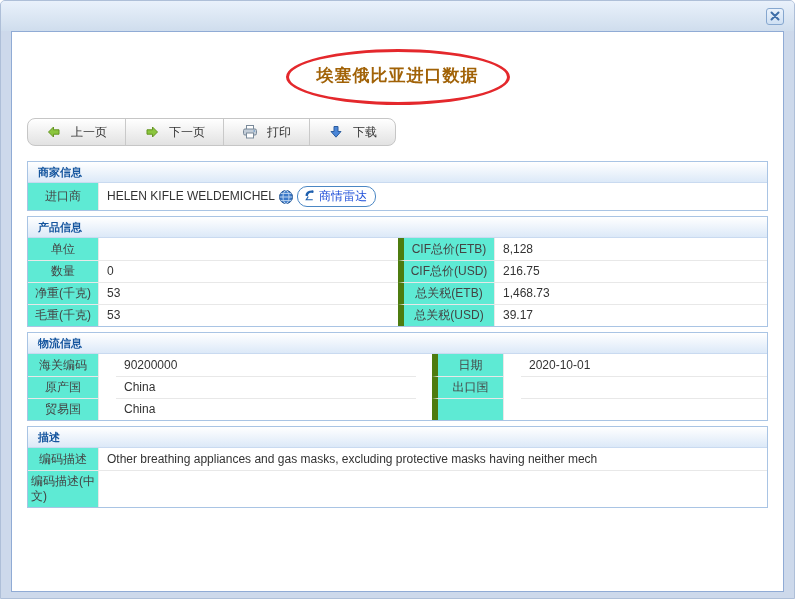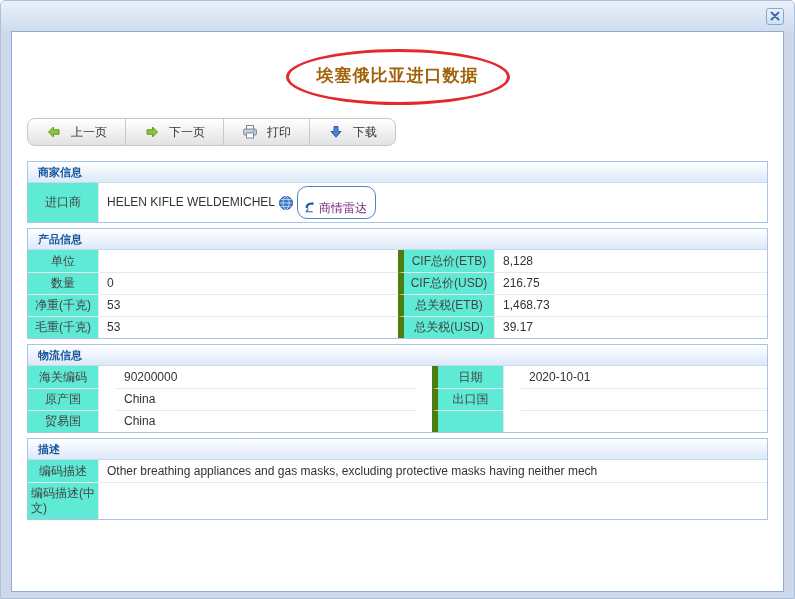--- a/index.html
+++ b/index.html
@@ -68,21 +68,21 @@
     justify-content: center; 
     padding: 3px 3px; border-right: 1px solid #e8e8e8;
   }
   .cell.label.mid { border-left: 6px solid #4d7c0f; margin-left: -1px; }
   .cell.value { padding: 3px 8px; color: #333; }
 
   .merchant-value { display: flex; align-items: center; gap: 3px; min-height: 26px; }
   .radar-pill {
     display: inline-flex; align-items: center; gap: 3px;
     border: 1px solid #4b87c4; border-radius: 10px;
-    padding: 13px 8px 1px 5px; color: #701a75; font-size: 12px;
+    padding: 1px 8px 1px 5px; color: #1d4ed8; font-size: 12px;
     background: #fff; cursor: pointer;
   }
   .icon-btn { display: inline-flex; cursor: pointer; }
 </style>
 </head>
 <body>
 
 <div class="window">
   <div class="titlebar">
     <div class="close-btn">

